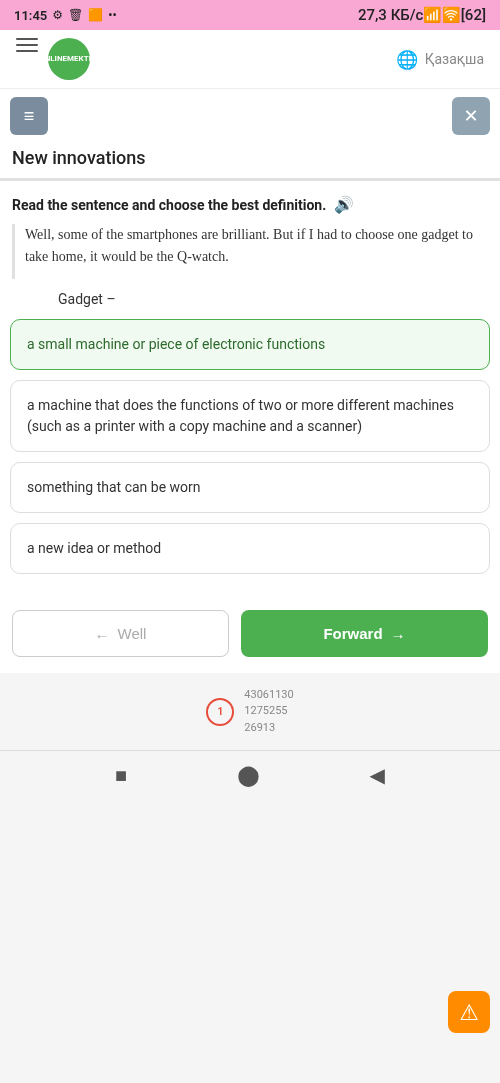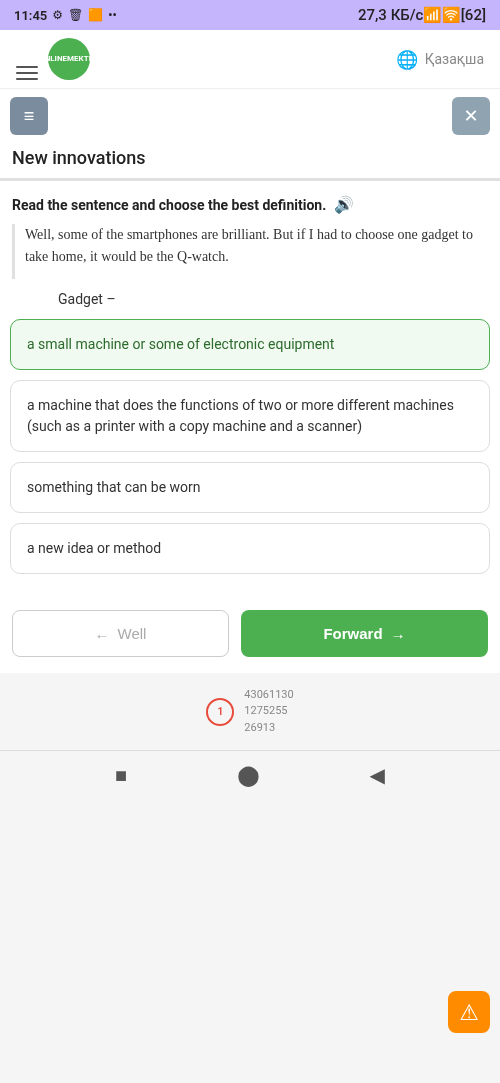--- a/index.html
+++ b/index.html
@@ -7,21 +7,21 @@
     body {
       font-family: 'Roboto', Arial, sans-serif;
       background: #f5f5f5;
       width: 500px;
       min-height: 1083px;
       overflow-x: hidden;
     }
 
     
     .status-bar {
-      background: #c4b5fd;
+      background: #f9a8d4;
       display: flex;
       justify-content: space-between;
       align-items: center;
       padding: 6px 14px;
       font-size: 12px;
       font-weight: 500;
       color: #222;
       text-align: right;
     }
     .status-left { display: flex; align-items: center; gap: 5px; }
@@ -30,21 +30,21 @@
 
     
     .top-nav {
       background: #fff;
       display: flex;
       align-items: center;
       justify-content: space-between;
       padding: 8px 16px;
       border-bottom: 1px solid #eee;
     }
-    .top-nav-left { display: flex; align-items: flex-end; gap: 10px; }
+    .top-nav-left { display: flex; align-items: flex-start; gap: 10px; }
     .hamburger-icon { display: flex; flex-direction: column; gap: 4px; cursor: pointer; }
     .hamburger-icon span { display: block; width: 22px; height: 2px; background: #555; border-radius: 2px; }
     .logo-circle {
       background: #4CAF50;
       border-radius: 50%;
       width: 42px; height: 42px;
       display: flex; align-items: center; justify-content: center;
       color: #fff; font-size: 8px; font-weight: 700; text-align: center; line-height: 1.2;
     }
     .top-nav-right { display: flex; align-items: center; gap: 6px; color: #888; font-size: 14px; }
@@ -301,21 +301,21 @@
   <div class="instruction">
     <span>Read the sentence and choose the best definition.</span>
     <span class="audio-icon">🔊</span>
   </div>
 
   <div class="passage-text">Well, some of the smartphones are brilliant. But if I had to choose one gadget to take home, it would be the Q-watch.</div>
 
   <div class="word-label">Gadget –</div>
 
   <div class="options-container">
-    <div class="option selected">a small machine or some of electronic equipment</div>
+    <div class="option selected">a small machine or piece of electronic functions</div>
     <div class="option">a machine that does the functions of two or more different machines (such as a printer with a copy machine and a scanner)</div>
     <div class="option">something that can be worn</div>
     <div class="option">a new idea or method</div>
   </div>
 
   <div class="nav-buttons">
     <button class="back-btn">
       <span>←</span>
       <span>Well</span>
     </button>

